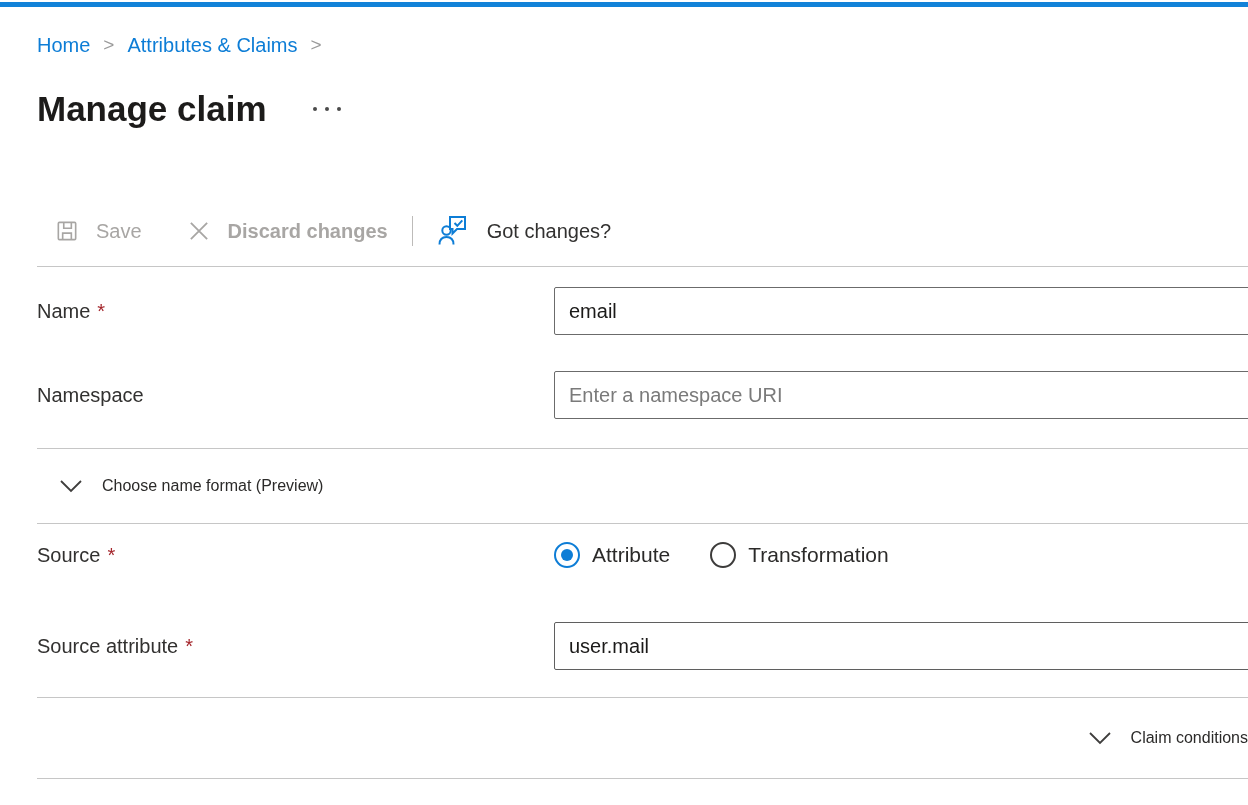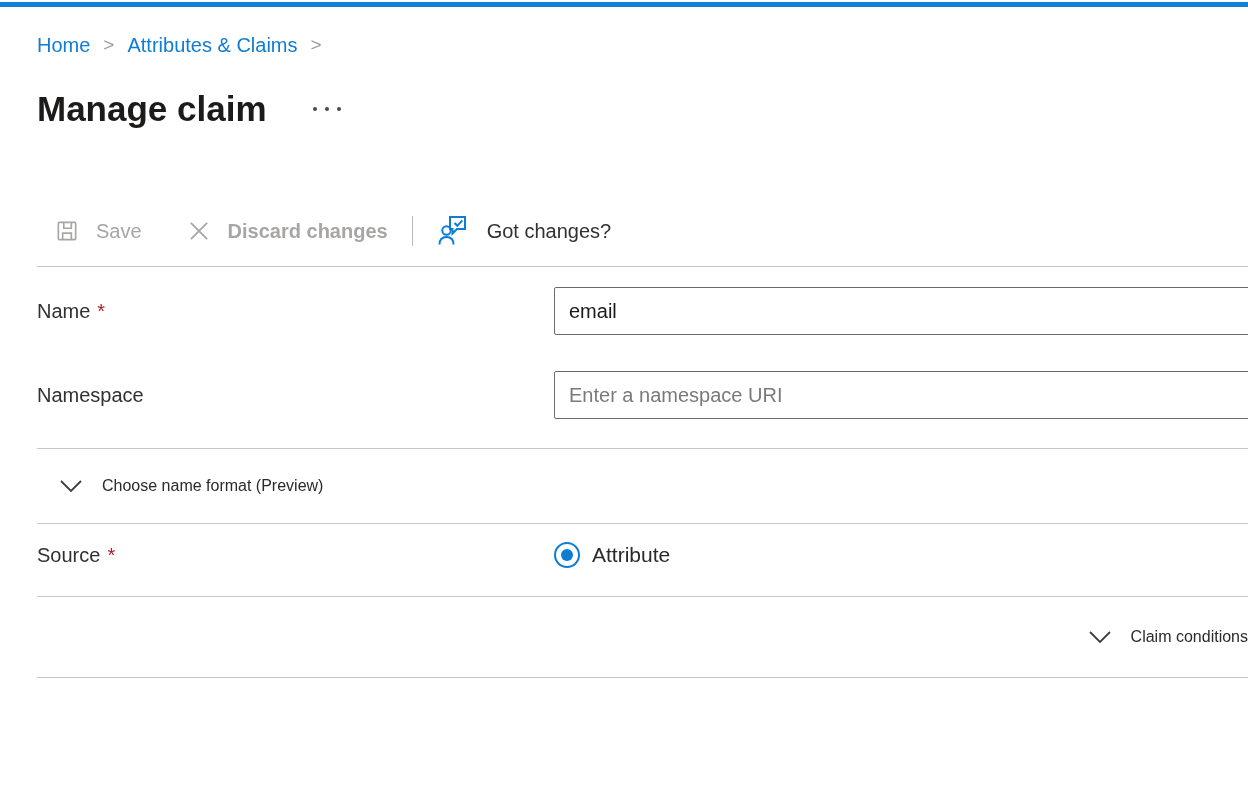--- a/index.html
+++ b/index.html
@@ -158,24 +158,36 @@
   <div class="form-row row-source">
     <div class="form-label">
       <span>Source</span><span class="req">*</span>
     </div>
     <div class="form-control">
       <div class="radio-group">
         <label class="radio-opt">
           <span class="rdot sel"></span>
           <span class="radio-label">Attribute</span>
         </label>
+        <label class="radio-opt">
+          <span class="rdot unsel"></span>
+          <span class="radio-label">Transformation</span>
+        </label>
       </div>
     </div>
   </div>
 
+  <div class="form-row row-source-attr">
+    <div class="form-label">
+      <span>Source attribute</span><span class="req">*</span>
+    </div>
+    <div class="form-control">
+      <input class="txt" type="text" value="user.mail" style="">
+    </div>
+  </div>
 
   <div class="divider d2"></div>
 
   <div class="section-header cc">
     <span class="chev">
       <svg width="24" height="14" viewBox="0 0 24 14" fill="none" stroke="#3f3e3d" stroke-width="1.8">
         <path d="M2 2 L12 12 L22 2"></path>
       </svg>
     </span>
     <span class="section-title">Claim conditions</span>

